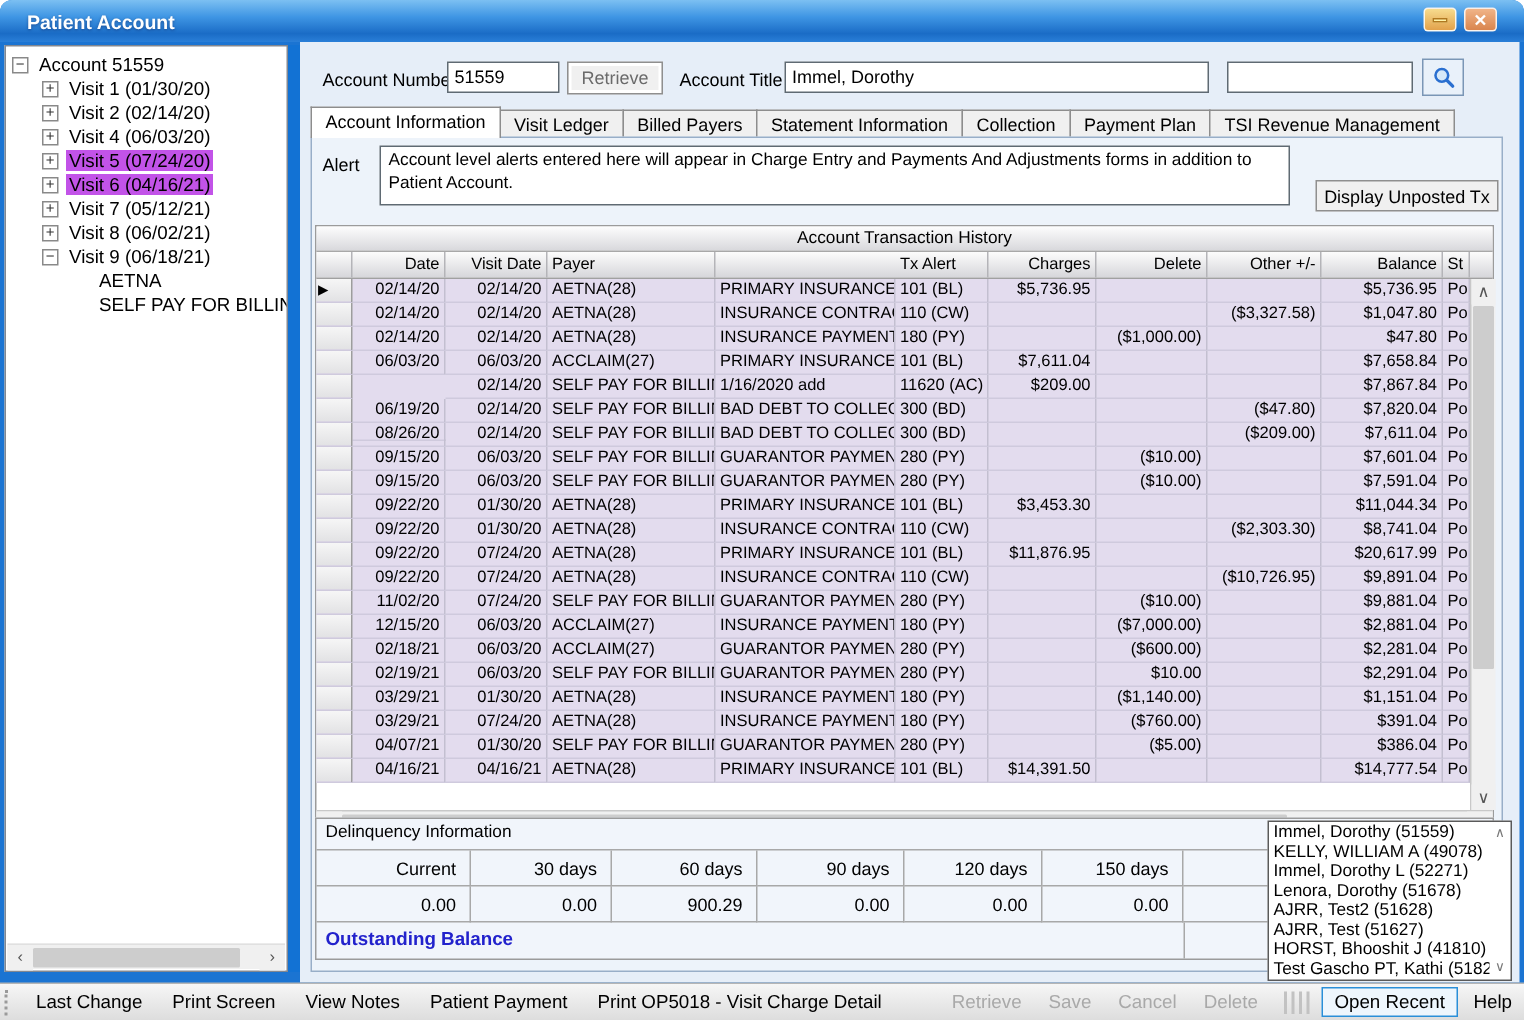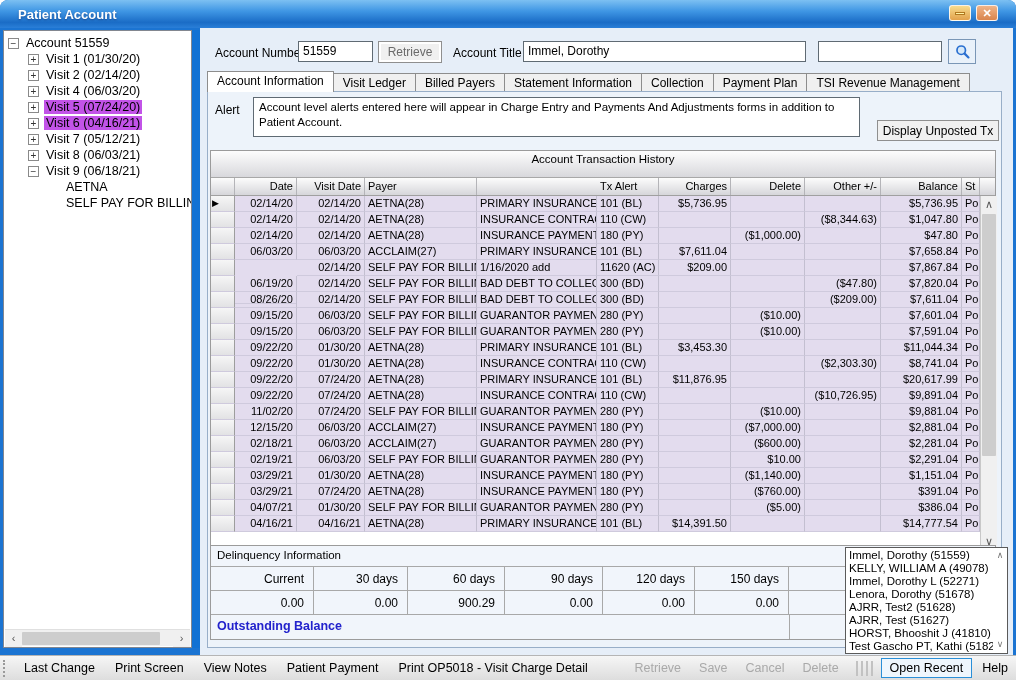--- a/index.html
+++ b/index.html
@@ -48,21 +48,21 @@
   .tabs { position:absolute; left:7px; top:44px; display:flex; align-items:flex-end; height:20px; }
   .tab { font-size:12px; padding:2px 9px 3px 9px; background:#f0f0f0; border:1px solid #8d8d8d; border-bottom:none; margin-right:-1px; height:19px; white-space:nowrap; }
   .tab.active { background:#fff; height:21px; position:relative; z-index:2; border-color:#8d8d8d; }
   .tabpage { position:absolute; left:7px; top:63px; width:795px; height:557px; background:#edf3fa; border:1px solid #98aec8; }
 
   
   .alert-box { position:absolute; background:#fff; border:1px solid #5f6a73; font-size:11.5px; line-height:15px; padding:2px 5px; overflow:hidden; }
 
   
   .tx-table { position:absolute; left:210px; top:150px; width:786px; background:#fff; border:1px solid #9b9b9b; font-size:11px; }
-  .tx-caption { height:27px; background:linear-gradient(#fdfdfd,#d8d8dc); border-bottom:1px solid #a8a8a8;
+  .tx-caption { height:17px; background:linear-gradient(#fdfdfd,#d8d8dc); border-bottom:1px solid #a8a8a8;
     text-align:center; line-height:16px; font-size:11.5px; }
   .tx-headrow { display:flex; height:18px; background:linear-gradient(#fcfcfc,#d6d6da); border-bottom:1px solid #a0a0a0; }
   .tx-headrow .cell { border-right:1px solid #b4b4b8; line-height:17px; overflow:hidden; white-space:nowrap; padding:0 3px; }
   .tx-bodywrap { display:flex; }
   .tx-rows { flex:1 1 auto; }
   .tx-row { display:flex; height:16px; background:#e3dcee; }
   .tx-row .cell { border-right:1px solid #c3bfd0; border-bottom:1px solid #cfcadd; line-height:15px;
     overflow:hidden; white-space:nowrap; padding:0 3px; }
   .cell.sel { background:linear-gradient(#f6f6f6,#e2e2e4); border-right:1px solid #9d9d9d; color:#000;
     padding:0 1px; font-size:9px; display:flex; align-items:center; }
@@ -144,21 +144,21 @@
         <div class="tree-item" style="padding-left: 20px;">
           <span class="tw-box">+</span>
           <span class="tree-label hl">Visit 6 (04/16/21)</span>
         </div>
         <div class="tree-item" style="padding-left: 20px;">
           <span class="tw-box">+</span>
           <span class="tree-label">Visit 7 (05/12/21)</span>
         </div>
         <div class="tree-item" style="padding-left: 20px;">
           <span class="tw-box">+</span>
-          <span class="tree-label">Visit 8 (06/03/21)</span>
+          <span class="tree-label">Visit 8 (06/02/21)</span>
         </div>
         <div class="tree-item" style="padding-left: 20px;">
           <span class="tw-box">−</span>
           <span class="tree-label">Visit 9 (06/18/21)</span>
         </div>
         <div class="tree-item" style="padding-left: 40px;">
           <span class="tw-none"></span>
           <span class="tree-label">AETNA</span>
         </div>
         <div class="tree-item" style="padding-left: 40px;">
@@ -237,21 +237,21 @@
           </div>
           <div class="tx-row">
             <div class="cell sel" style="width: 24px; flex: 0 0 24px;"></div>
             <div class="cell a-r" style="width: 62px; flex: 0 0 62px;">02/14/20</div>
             <div class="cell a-r" style="width: 68px; flex: 0 0 68px;">02/14/20</div>
             <div class="cell a-l" style="width: 112px; flex: 0 0 112px;">AETNA(28)</div>
             <div class="cell a-l" style="width: 120px; flex: 0 0 120px;">INSURANCE CONTRACT W</div>
             <div class="cell a-l" style="width: 62px; flex: 0 0 62px;">110 (CW)</div>
             <div class="cell a-r" style="width: 72px; flex: 0 0 72px;"></div>
             <div class="cell a-r" style="width: 74px; flex: 0 0 74px;"></div>
-            <div class="cell a-r" style="width: 76px; flex: 0 0 76px;">($8,344.63)</div>
+            <div class="cell a-r" style="width: 76px; flex: 0 0 76px;">($3,327.58)</div>
             <div class="cell a-r" style="width: 81px; flex: 0 0 81px;">$1,047.80</div>
             <div class="cell a-l" style="width: 18px; flex: 0 0 18px;">Po</div>
           </div>
           <div class="tx-row">
             <div class="cell sel" style="width: 24px; flex: 0 0 24px;"></div>
             <div class="cell a-r" style="width: 62px; flex: 0 0 62px;">02/14/20</div>
             <div class="cell a-r" style="width: 68px; flex: 0 0 68px;">02/14/20</div>
             <div class="cell a-l" style="width: 112px; flex: 0 0 112px;">AETNA(28)</div>
             <div class="cell a-l" style="width: 120px; flex: 0 0 120px;">INSURANCE PAYMENT</div>
             <div class="cell a-l" style="width: 62px; flex: 0 0 62px;">180 (PY)</div>

